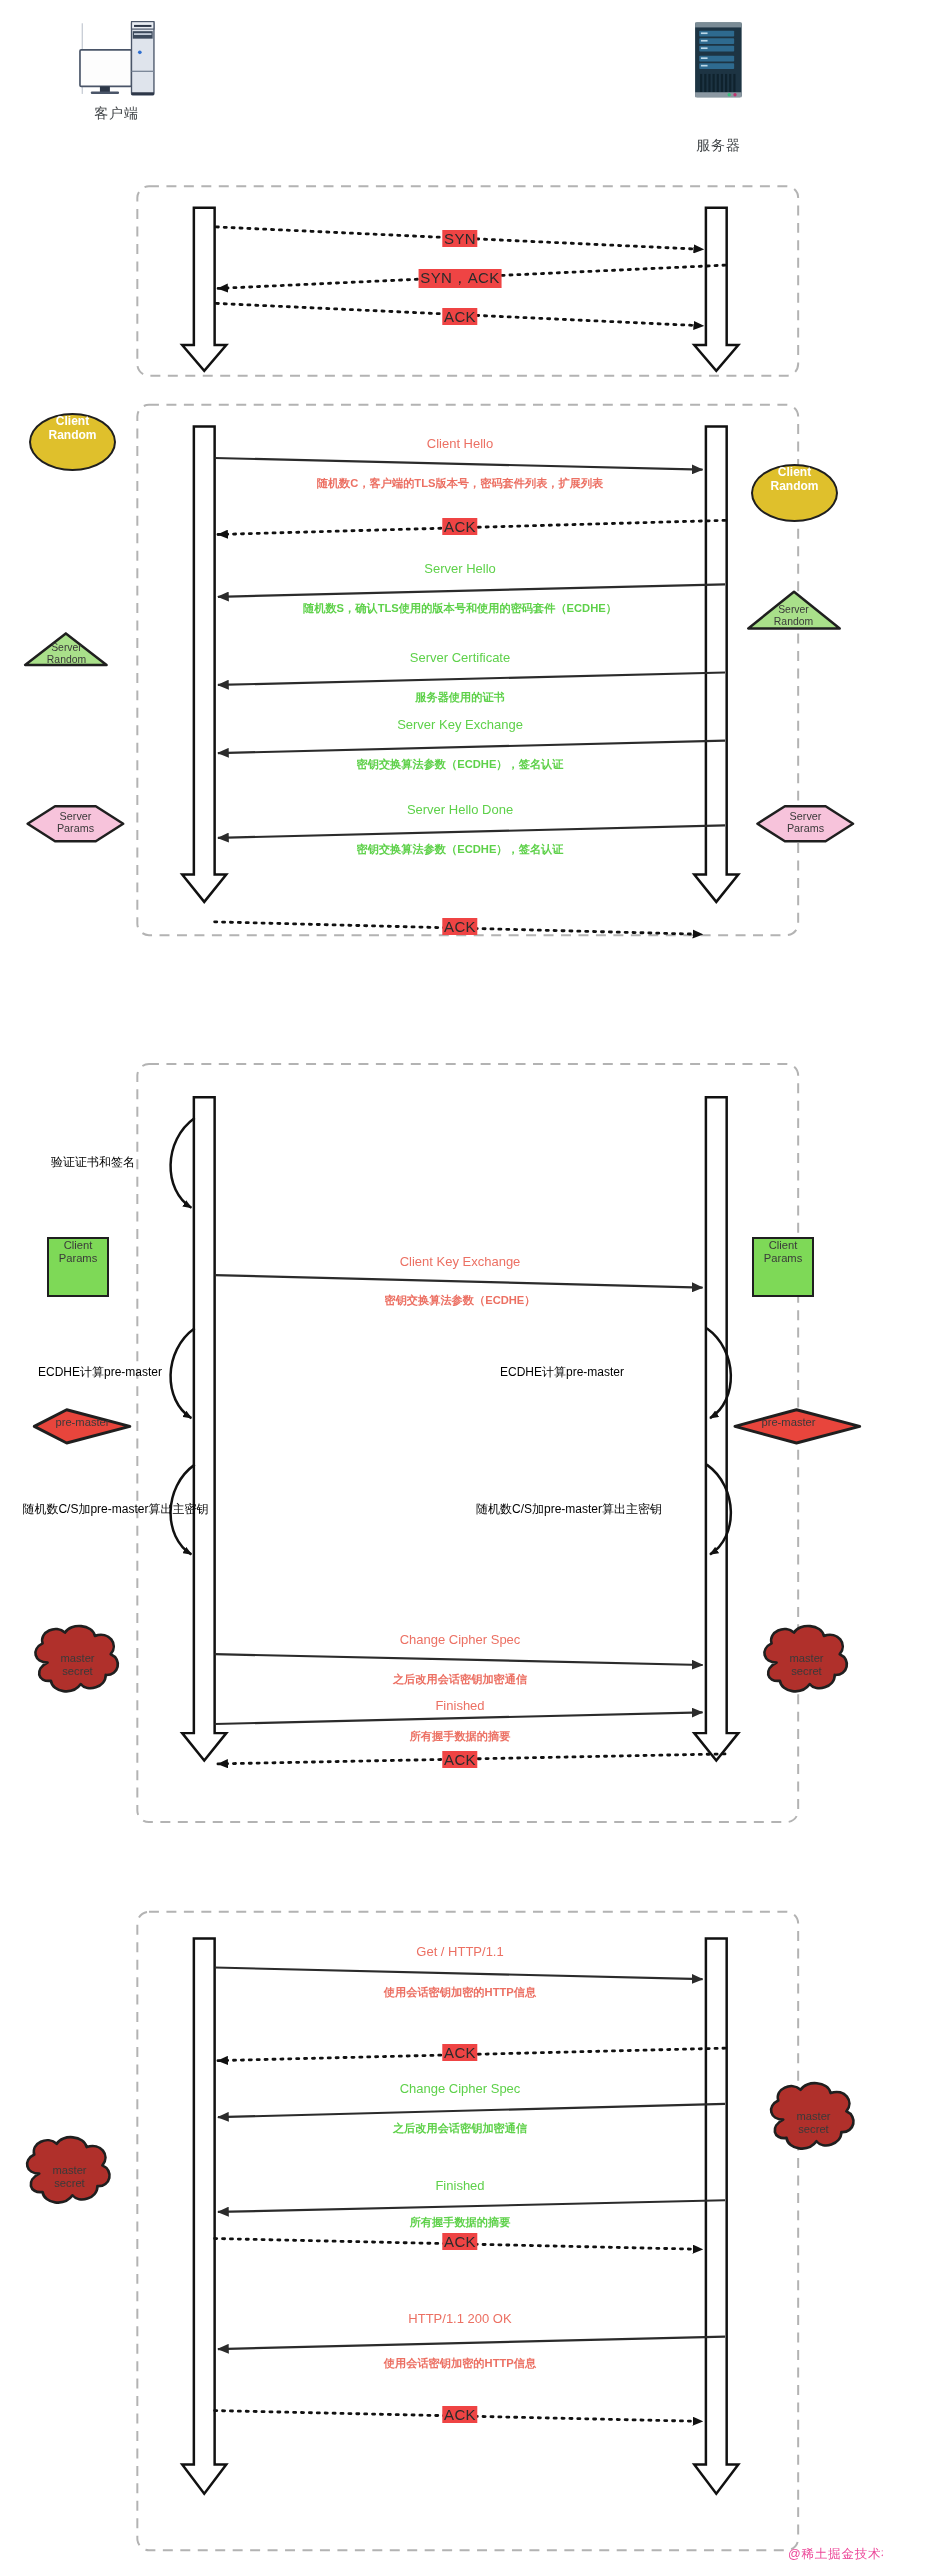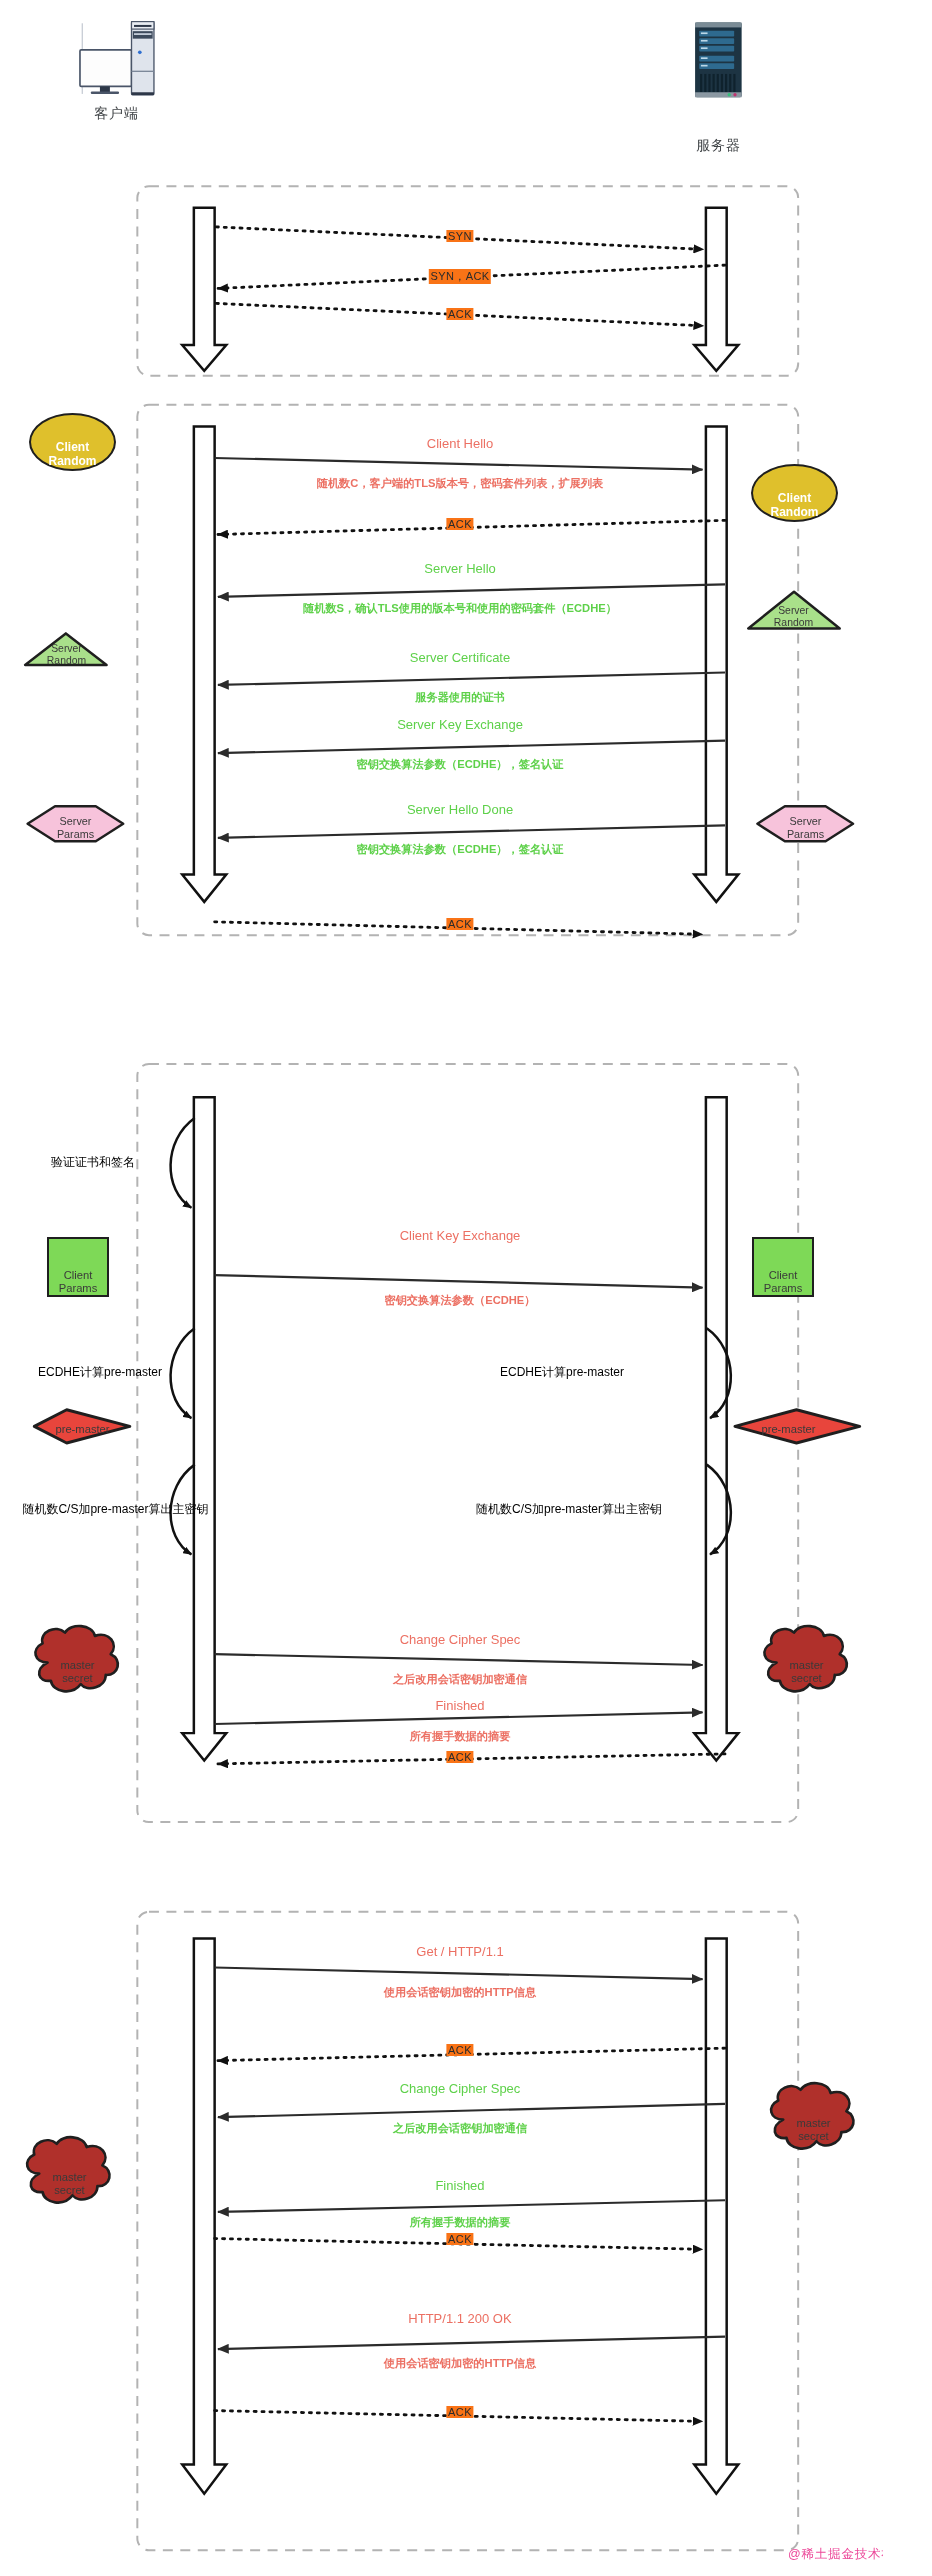--- a/index.html
+++ b/index.html
@@ -46,42 +46,42 @@
     font-size: 11.2px;
     font-weight: bold;
     text-align: center;
     white-space: nowrap;
     transform: translateX(-50%);
   }
   .c-red   { color: #ec7063; }
   .c-green { color: #5ed14a; }
   .ack-label {
     position: absolute;
-    font-size: 11px;
+    font-size: 15px;
     color: #2b2b2b;
     white-space: nowrap;
     transform: translateX(-50%);
-    background: #f97316;
+    background: #ef4444;
     padding: 0 1.7px;
     letter-spacing: 0.4px;
   }
 
   
   .note {
     position: absolute;
     font-size: 12px;
     color: #000000;
     white-space: nowrap;
   }
 
   
   .badge {
     position: absolute;
     display: flex;
-    align-items: flex-end;
+    align-items: flex-start;
     justify-content: center;
     text-align: center;
     line-height: 1.15;
     font-size: 12px;
     color: #3a3a3a;
   }
   .badge-ellipse {
     border: 2.1px solid #1f1f1f;
     border-radius: 50%;
     background: #dfc02c;
@@ -364,21 +364,21 @@
 
   <div class="badge" style="left:773px; top:810px; width:65px; height:30px; font-size:10.8px;">
     <div>
       <span>Server</span><br>
       <span>Params</span>
     </div>
   </div>
 
   <div class="note" style="left:51px; top:1154px;">验证证书和签名</div>
 
-  <div class="msg-title c-red" style="left:460px; top:1228px;">Client Key Exchange</div>
+  <div class="msg-title c-red" style="left:460px; top:1254px;">Client Key Exchange</div>
   <div class="msg-sub c-red" style="left:460px; top:1293px;">密钥交换算法参数（ECDHE）</div>
 
   <div class="note" style="left:38px; top:1364px;">ECDHE计算pre-master</div>
   <div class="note" style="left:500px; top:1364px;">ECDHE计算pre-master</div>
 
   <div class="note" style="left:22.4px; top:1501px;">随机数C/S加pre-master算出主密钥</div>
   <div class="note" style="left:476px; top:1501px;">随机数C/S加pre-master算出主密钥</div>
 
   <div class="badge badge-rect" style="left:47px; top:1237px; width:62px; height:60px; font-size:11.2px;">
     <div>

